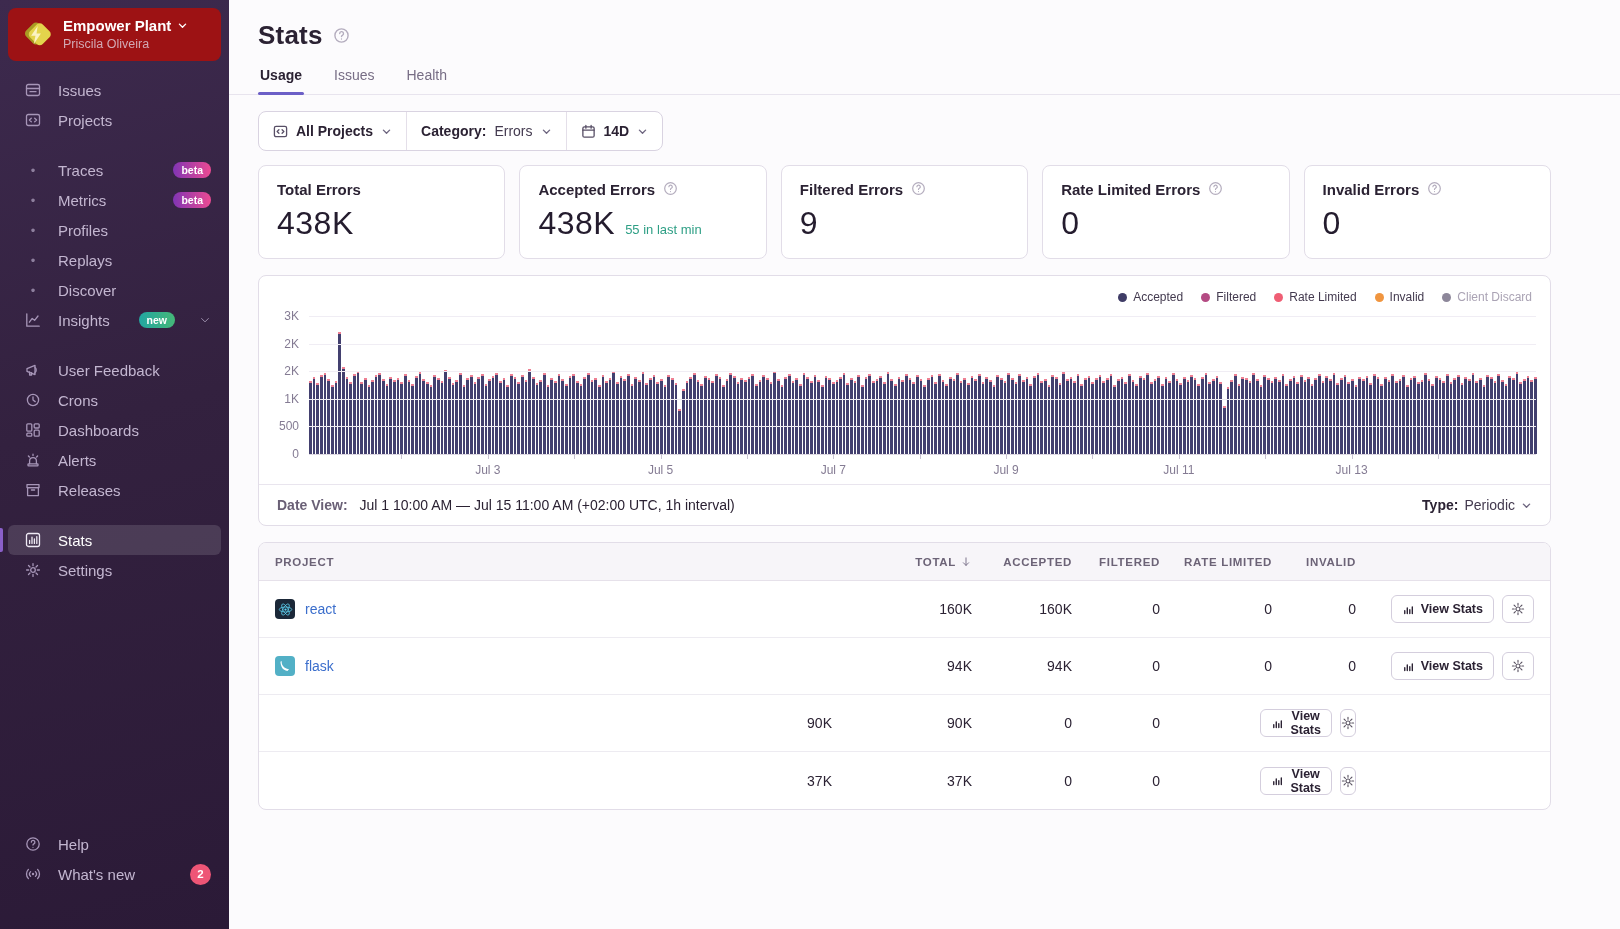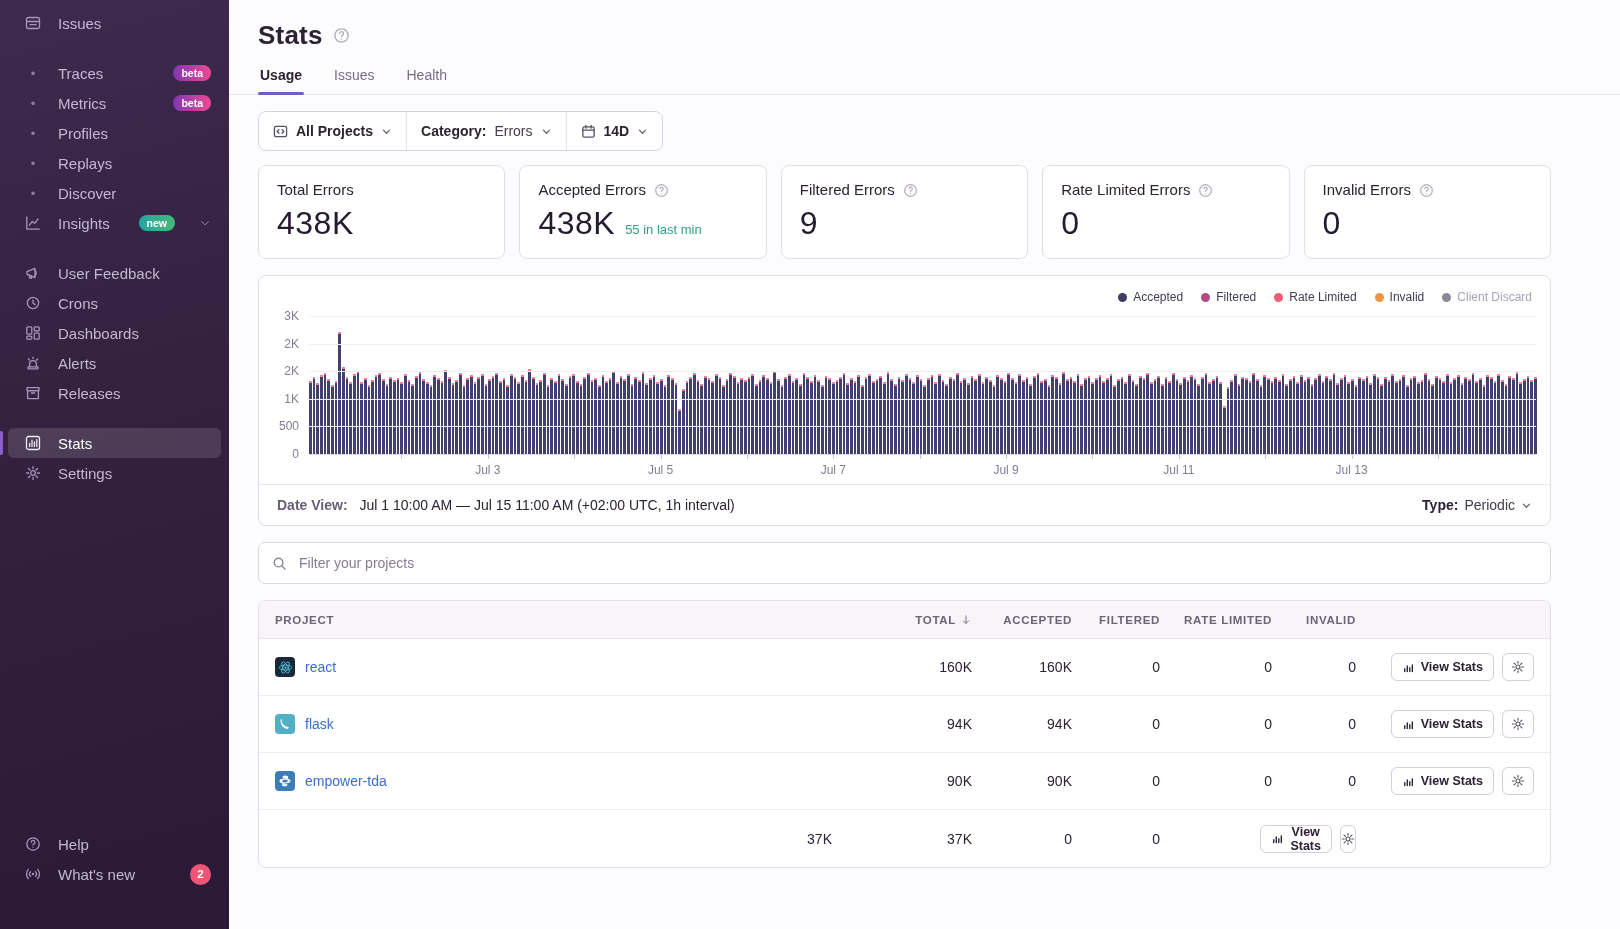--- a/index.html
+++ b/index.html
@@ -70,21 +70,21 @@
   }
   .seg { display:flex; align-items:center; gap:8px; padding:0 14px; font-size:14px; cursor:pointer; }
   .seg + .seg { border-left:1px solid #e4dfe9; }
   .seg b { font-weight:bold; color:#2b2233; }
   .seg .val { color:#433a4f; }
   .seg .ic { color:#584f66; display:flex; }
   .chev { color:#6e6680; display:flex; }
 
   .cards { margin:14px 69px 0 29px; display:grid; grid-template-columns:repeat(5,1fr); gap:14px; }
   .card { background:#fff; border:1px solid #e2dde8; border-radius:8px; padding:15px 18px 16px; }
-  .card-title { font-size:15px; font-weight:normal; color:#2b2233; display:flex; align-items:flex-end; gap:8px; }
+  .card-title { font-size:15px; font-weight:bold; color:#2b2233; display:flex; align-items:flex-start; gap:8px; }
   .card-value { margin-top:7px; font-size:32px; color:#241c2e; display:flex; align-items:baseline; gap:10px; letter-spacing:.5px; }
   .card-sub { font-size:13px; color:#2e9f85; font-weight:normal; letter-spacing:0; }
 
   .chart-panel { margin:16px 69px 0 29px; background:#fff; border:1px solid #e2dde8; border-radius:8px; }
   .legend-row { display:flex; justify-content:flex-end; gap:18px; padding:14px 18px 4px; font-size:12px; color:#433a4f; }
   .legend-item { display:flex; align-items:center; gap:6px; cursor:pointer; }
   .legend-item .dot { width:9px; height:9px; border-radius:50%; }
   .legend-item.disabled { color:#aaa3b4; }
   .chart-body { display:flex; padding:8px 14px 0 0; }
   .y-gutter { width:50px; flex:0 0 50px; position:relative; }
@@ -134,29 +134,58 @@
     height:28px; border:1px solid #d4cedd; border-radius:6px; background:#fff; cursor:pointer;
     display:flex; align-items:center; gap:6px; padding:0 10px; font-size:12.5px; font-weight:bold; color:#2b2233;
     font-family:"Liberation Sans", sans-serif;
   }
   .btn.icon-only { width:32px; justify-content:center; padding:0; color:#57505f; }
 </style>
 </head>
 <body>
 
 <aside id="sidebar">
+  <div class="org-box">
+    <span>
+      <svg width="34" height="34" viewBox="0 0 32 32">
+        <g transform="rotate(45 16 16)">
+          <rect x="6.5" y="6.5" width="17" height="17" rx="4" fill="#a99b23"></rect>
+          <rect x="9.5" y="4.5" width="17" height="17" rx="4" fill="#e3d44c"></rect>
+        </g>
+        <path d="M17.6 7.5l-6.2 9.3h4.1l-1.6 7.7 6.7-9.9h-4.1z" fill="#fbf3c4"></path>
+      </svg>
+    </span>
+    <span class="org-meta">
+      <span class="org-name">
+        <span>Empower Plant</span>
+        <svg width="11" height="11" viewBox="0 0 16 16" fill="none" stroke="#fff" stroke-width="2" stroke-linecap="round" stroke-linejoin="round">
+            <path d="M3.5 6l4.5 4.5L12.5 6"></path>
+          </svg>
+      </span>
+      <span class="org-user">Priscila Oliveira</span>
+    </span>
+  </div>
   <nav class="nav" id="nav">
       <div class="nav-item">
         <span class="ic">
           <svg width="16" height="16" viewBox="0 0 16 16" fill="none" stroke="currentColor" stroke-width="1.3" stroke-linecap="round" stroke-linejoin="round">
             <rect x="1.5" y="2.5" width="13" height="11" rx="1.8"></rect>
             <path d="M1.5 6.5h13M5 9.7h6"></path>
           </svg>
         </span>
         <span>Issues</span>
+      </div>
+      <div class="nav-item">
+        <span class="ic">
+          <svg width="16" height="16" viewBox="0 0 16 16" fill="none" stroke="currentColor" stroke-width="1.3" stroke-linecap="round" stroke-linejoin="round">
+            <rect x="1.5" y="2.5" width="13" height="11" rx="1.8"></rect>
+            <path d="M6.3 6.2L4.4 8l1.9 1.8M9.7 6.2L11.6 8l-1.9 1.8"></path>
+          </svg>
+        </span>
+        <span>Projects</span>
       </div>
       <div class="nav-gap"></div>
       <div class="nav-item">
         <span class="bullet">•</span>
         <span>Traces</span>
         <span class="pill beta">beta</span>
       </div>
       <div class="nav-item">
         <span class="bullet">•</span>
         <span>Metrics</span>
@@ -822,29 +851,20 @@
         <span class="type-value">Periodic</span>
         <span class="chev">
             <svg width="11" height="11" viewBox="0 0 16 16" fill="none" stroke="currentColor" stroke-width="2" stroke-linecap="round" stroke-linejoin="round">
               <path d="M3.5 6l4.5 4.5L12.5 6"></path>
             </svg>
           </span>
       </div>
     </div>
   </div>
 
-  <div class="searchbar">
-    <span class="search-ic">
-      <svg width="15" height="15" viewBox="0 0 16 16" fill="none" stroke="currentColor" stroke-width="1.5" stroke-linecap="round">
-          <circle cx="7" cy="7" r="4.6"></circle>
-          <path d="M10.6 10.6L14 14"></path>
-        </svg>
-    </span>
-    <input type="text" placeholder="Filter your projects" style="">
-  </div>
 
   <div class="table">
     <div class="tgrid thead" id="thead">
         <div class="th">
           <span>PROJECT</span>
         </div>
         <div class="th num">
           <span>TOTAL</span>
           <span style="color: rgb(122, 113, 138); display: flex;">
             <svg width="12" height="12" viewBox="0 0 16 16" fill="none" stroke="currentColor" stroke-width="1.3" stroke-linecap="round" stroke-linejoin="round">
@@ -930,29 +950,20 @@
               <span style="display: flex;">
                 <svg width="14" height="14" viewBox="0 0 16 16" fill="none" stroke="currentColor" stroke-width="1.3" stroke-linecap="round" stroke-linejoin="round">
                   <circle cx="8" cy="8" r="2.3"></circle>
                   <path d="M8 1.6v2.1M8 12.3v2.1M1.6 8h2.1M12.3 8h2.1M3.5 3.5L5 5M11 11l1.5 1.5M12.5 3.5L11 5M5 11l-1.5 1.5"></path>
                 </svg>
               </span>
             </button>
           </div>
         </div>
         <div class="tgrid trow">
-          <div class="proj-cell">
-            <span class="plat" style="background: rgb(62, 124, 184);">
-              <svg width="14" height="14" viewBox="0 0 16 16" fill="#fff">
-                <path d="M8 1.6c-2 0-2.7.9-2.7 2v1.5h2.9v.6H3.9c-1.2 0-2.2.9-2.2 2.3 0 1.4 1 2.3 2.2 2.3h1.2V8.6c0-1.1.9-1.9 2-1.9h2.8c.9 0 1.7-.8 1.7-1.7V3.6c0-1.1-.9-2-3.6-2z"></path>
-                <path d="M8 14.4c2 0 2.7-.9 2.7-2v-1.5H7.8v-.6h4.3c1.2 0 2.2-.9 2.2-2.3 0-1.4-1-2.3-2.2-2.3h-1.2v1.7c0 1.1-.9 1.9-2 1.9H6.1c-.9 0-1.7.8-1.7 1.7v1.4c0 1.1.9 2 3.6 2z" opacity=".85"></path>
-              </svg>
-            </span>
-            <a class="proj-link" href="#">empower-tda</a>
-          </div>
           <div class="cell-num">90K</div>
           <div class="cell-num">90K</div>
           <div class="cell-num">0</div>
           <div class="cell-num">0</div>
           <div class="cell-num">0</div>
           <div class="actions">
             <button class="btn">
               <span style="display: flex;">
                 <svg width="13" height="13" viewBox="0 0 16 16" fill="none" stroke="currentColor" stroke-width="1.3" stroke-linecap="round" stroke-linejoin="round">
                   <path d="M3.4 13V9.6M6.5 13V6.2M9.6 13V8.2M12.7 13V4.8" stroke-width="1.7"></path>

